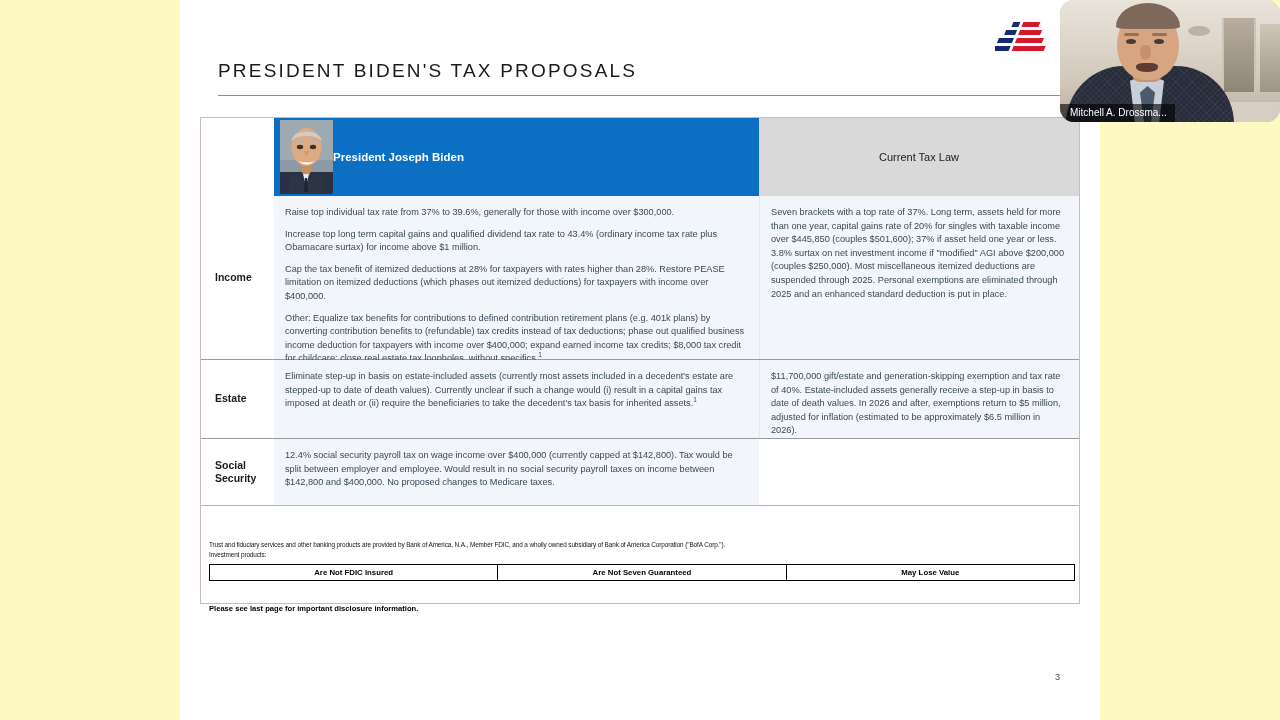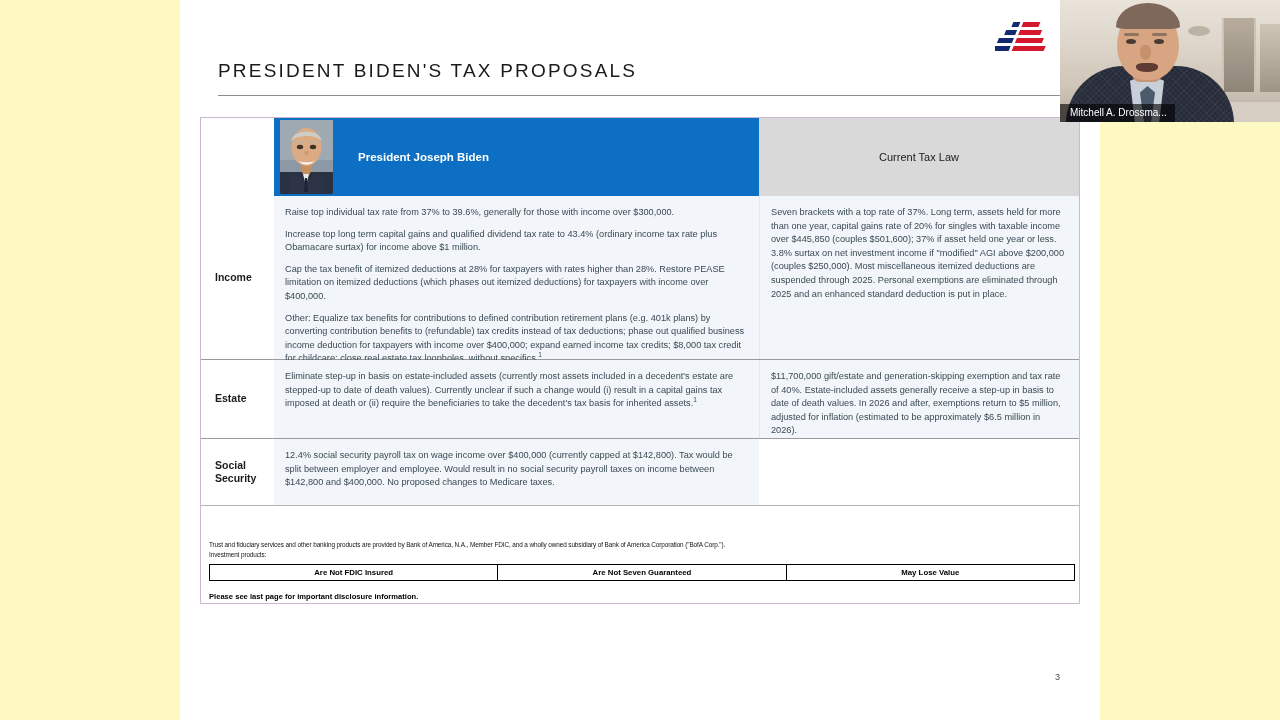--- a/index.html
+++ b/index.html
@@ -103,21 +103,20 @@
     margin-left: 2px;
     border-radius: 1px;
     overflow: hidden;
     position: relative;
     background: #9aa3ab;
   }
   .hdr-biden-label {
     color: #ffffff;
     font-size: 11.5px;
     font-weight: bold;
-    margin-left: 25px;
     font-family: "Liberation Sans", sans-serif;
   }
   .hdr-current {
     background: #d9d9d9;
     height: 78px;
     display: flex;
     align-items: center;
     justify-content: center;
     font-size: 11px;
     color: #1a1a1a;
@@ -192,21 +191,21 @@
     justify-content: center;
     font-size: 7.8px;
     font-weight: bold;
     color: #000000;
     border-right: 1px solid #000000;
     box-sizing: border-box;
     text-align: center;
   }
   .disc-cell:last-child { border-right: none; }
   #disc-last {
-    margin-top: 11px;
+    margin-top: 23px;
     font-size: 7.6px;
     font-weight: bold;
     color: #000000;
   }
 
   
   #page-num {
     position: absolute;
     left: 875px;
     top: 672px;
@@ -216,20 +215,21 @@
 
   
   #webcam {
     position: absolute;
     left: 1060px;
     top: 0px;
     width: 220px;
     height: 122px;
     overflow: hidden;
     background: #cfc6bb;
+    border-radius: 14px;
   }
   .cam-wall {
     position: absolute; inset: 0;
     background:
       linear-gradient(to bottom, #e9e3da 0%, #ddd5ca 38%, #cfc5b8 70%, #b9ad9f 100%);
   }
   .cam-door {
     position: absolute;
     left: 162px; top: 18px; width: 30px; height: 74px;
     background: linear-gradient(to bottom,#b8ad9e,#8e8578);

